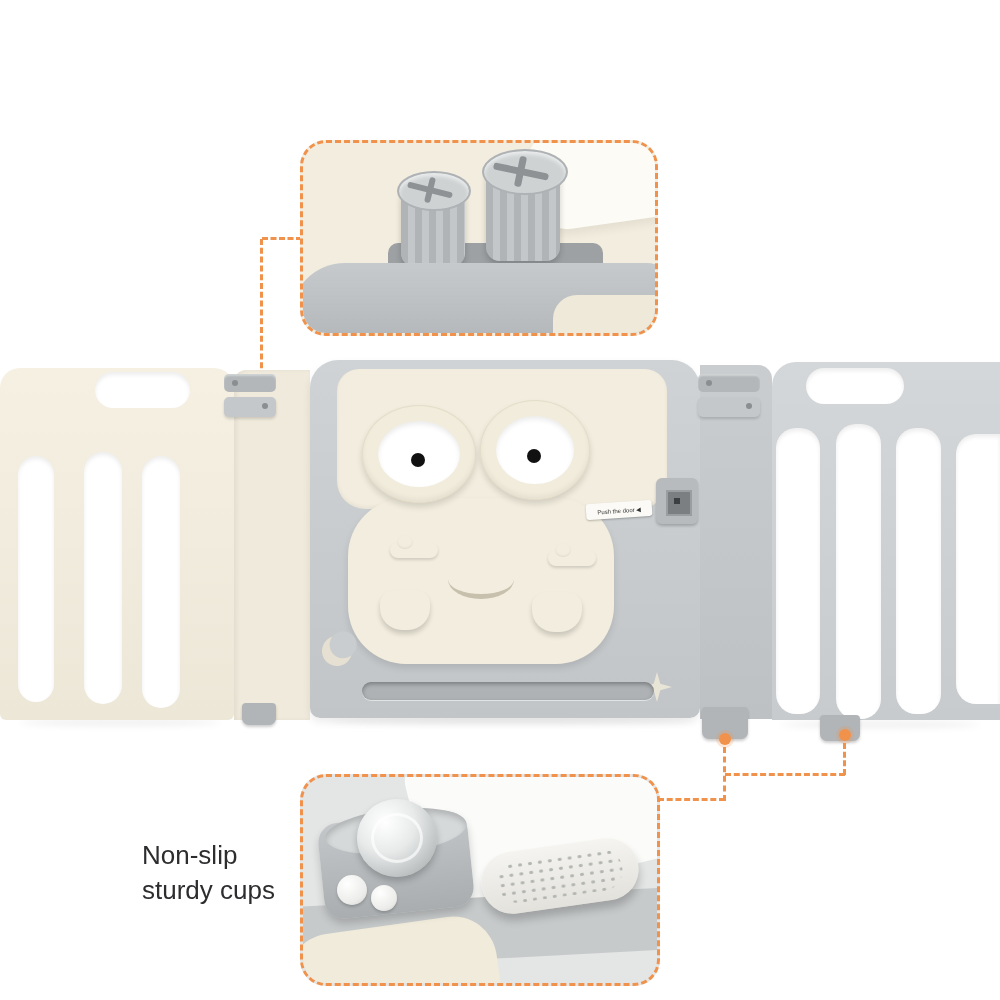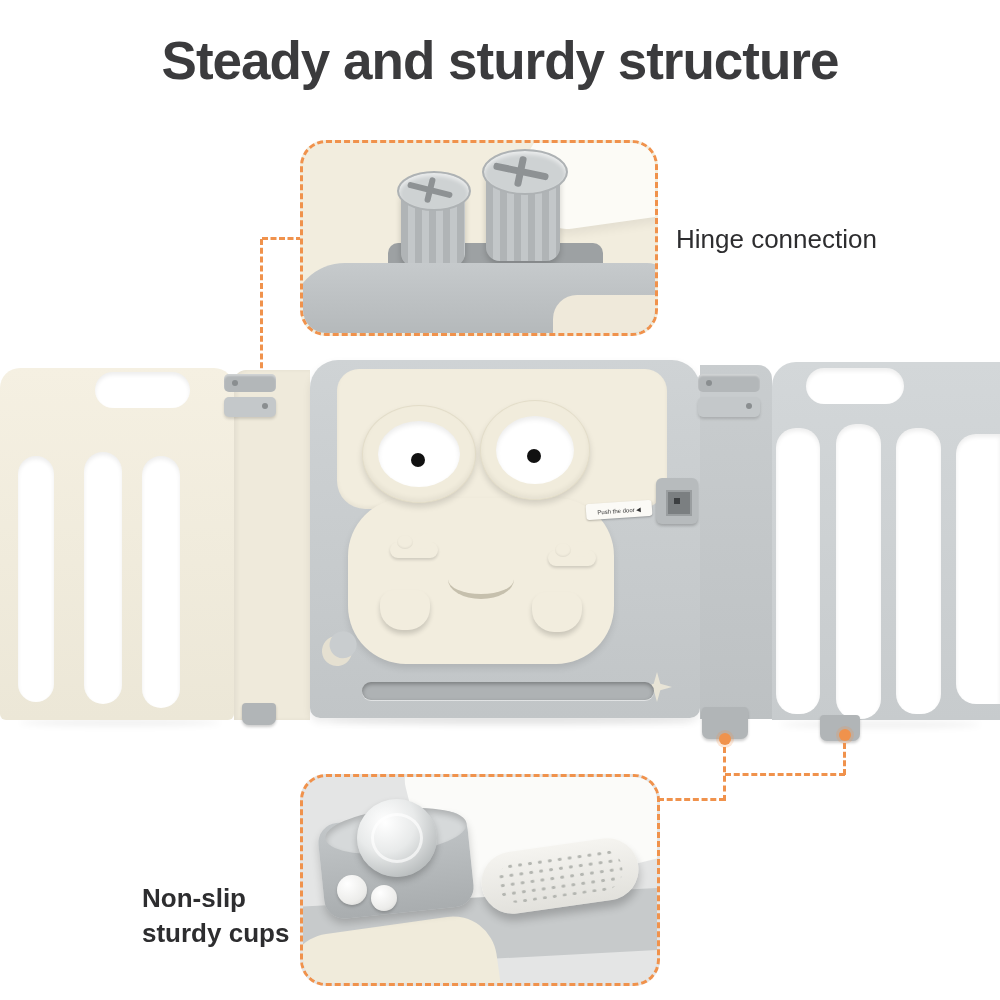--- a/index.html
+++ b/index.html
@@ -6,21 +6,21 @@
   body{font-family:"Liberation Sans","DejaVu Sans",sans-serif;background:#fff;}
   .canvas{position:relative;width:1000px;height:1000px;background:var(--background,#fff);overflow:hidden;}
 
   
   .title{position:absolute;top:30px;left:0;width:100%;margin:0;text-align:center;
          font-size:53px;font-weight:bold;letter-spacing:-1px;color:var(--title-text,#3B3B3D);}
 
   
   .label{position:absolute;color:var(--label-text,#2D2D2F);font-size:26px;font-weight:500;}
   .hinge-label{left:676px;top:224px;}
-  .nonslip-label{left:142px;top:881px;line-height:1.35;font-weight:bold;}
+  .nonslip-label{left:142px;top:838px;line-height:1.35;}
 
   
   .llh{position:absolute;height:0;border-top:3px dashed var(--accent-orange,#F0924C);}
   .llv{position:absolute;width:0;border-left:3px dashed var(--accent-orange,#F0924C);}
   .dot{position:absolute;width:12px;height:12px;border-radius:50%;background:var(--accent-orange,#F0924C);
        box-shadow:0 0 0 3px rgba(240,146,76,.22);}
   .ll-top-h{left:262px;top:237px;width:40px;}
   .ll-top-v{left:260px;top:239px;height:138px;}
   .dot-hinge{left:255px;top:376px;}
   .ll-b-v1{left:723px;top:747px;height:54px;}
@@ -161,21 +161,20 @@
   .pfoot{position:absolute;background:#b1b5b7;border-radius:4px 4px 7px 7px;box-shadow:0 2px 3px rgba(0,0,0,.2);}
   .foot-a{left:242px;top:348px;width:34px;height:22px;}
   .foot-b{left:702px;top:352px;width:46px;height:32px;}
   .foot-c{left:820px;top:360px;width:40px;height:26px;}
 </style>
 </head>
 <body>
 
 <div class="canvas">
 
-  <h1 class="title">Steady and sturdy structure</h1>
 
   <div class="llh ll-top-h"></div>
   <div class="llv ll-top-v"></div>
   <div class="dot dot-hinge"></div>
 
   <div class="inset inset-top">
     <div class="ti-white"></div>
     <div class="ti-bar"></div>
     <div class="knob knob-1">
       <div class="knob-body"></div>
@@ -187,21 +186,20 @@
     <div class="knob knob-2">
       <div class="knob-body"></div>
       <div class="knob-top">
         <div class="cross-h"></div>
         <div class="cross-v"></div>
       </div>
     </div>
     <div class="ti-base"></div>
     <div class="ti-cream"></div>
   </div>
-  <div class="label hinge-label">Hinge connection</div>
 
   <div class="playpen">
     <div class="shadow sh-1"></div>
     <div class="shadow sh-2"></div>
     <div class="shadow sh-3"></div>
 
     <div class="panel-cream">
       <div class="cutout pc-handle"></div>
       <div class="cutout pc-s1"></div>
       <div class="cutout pc-s2"></div>

